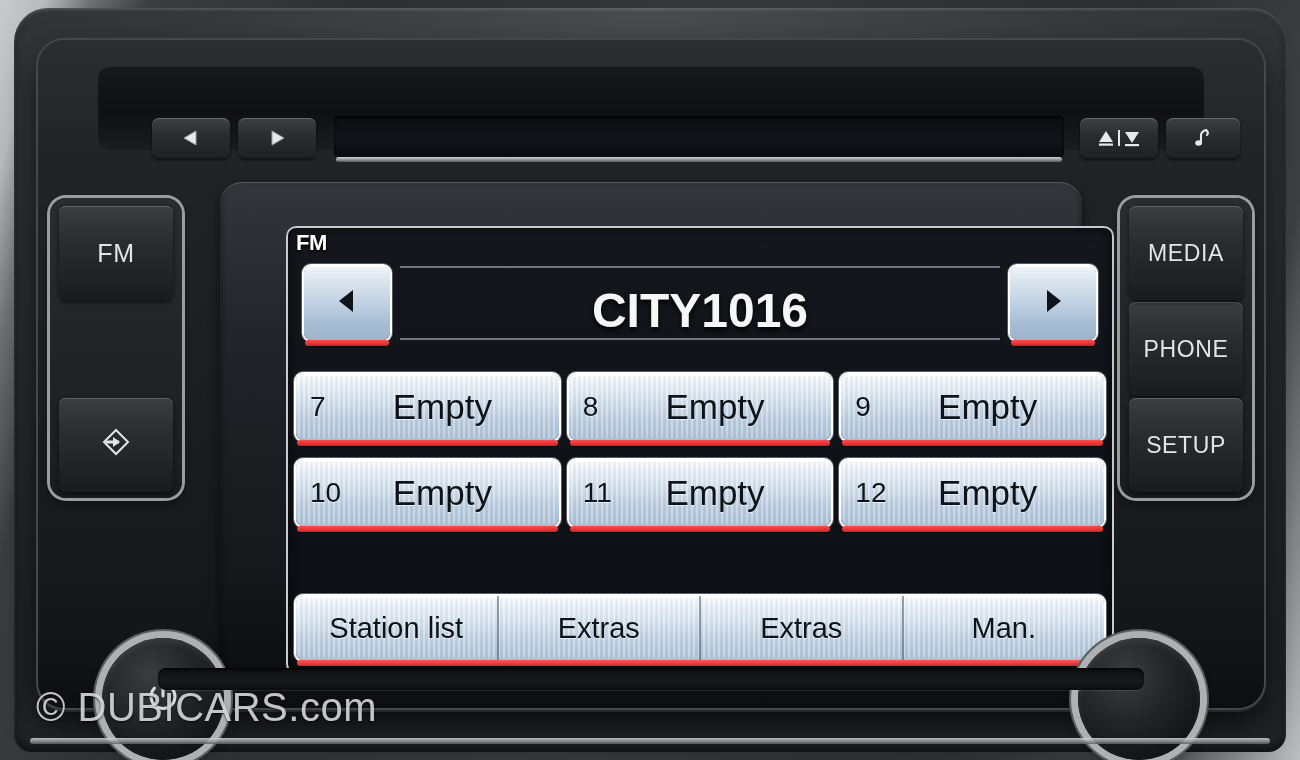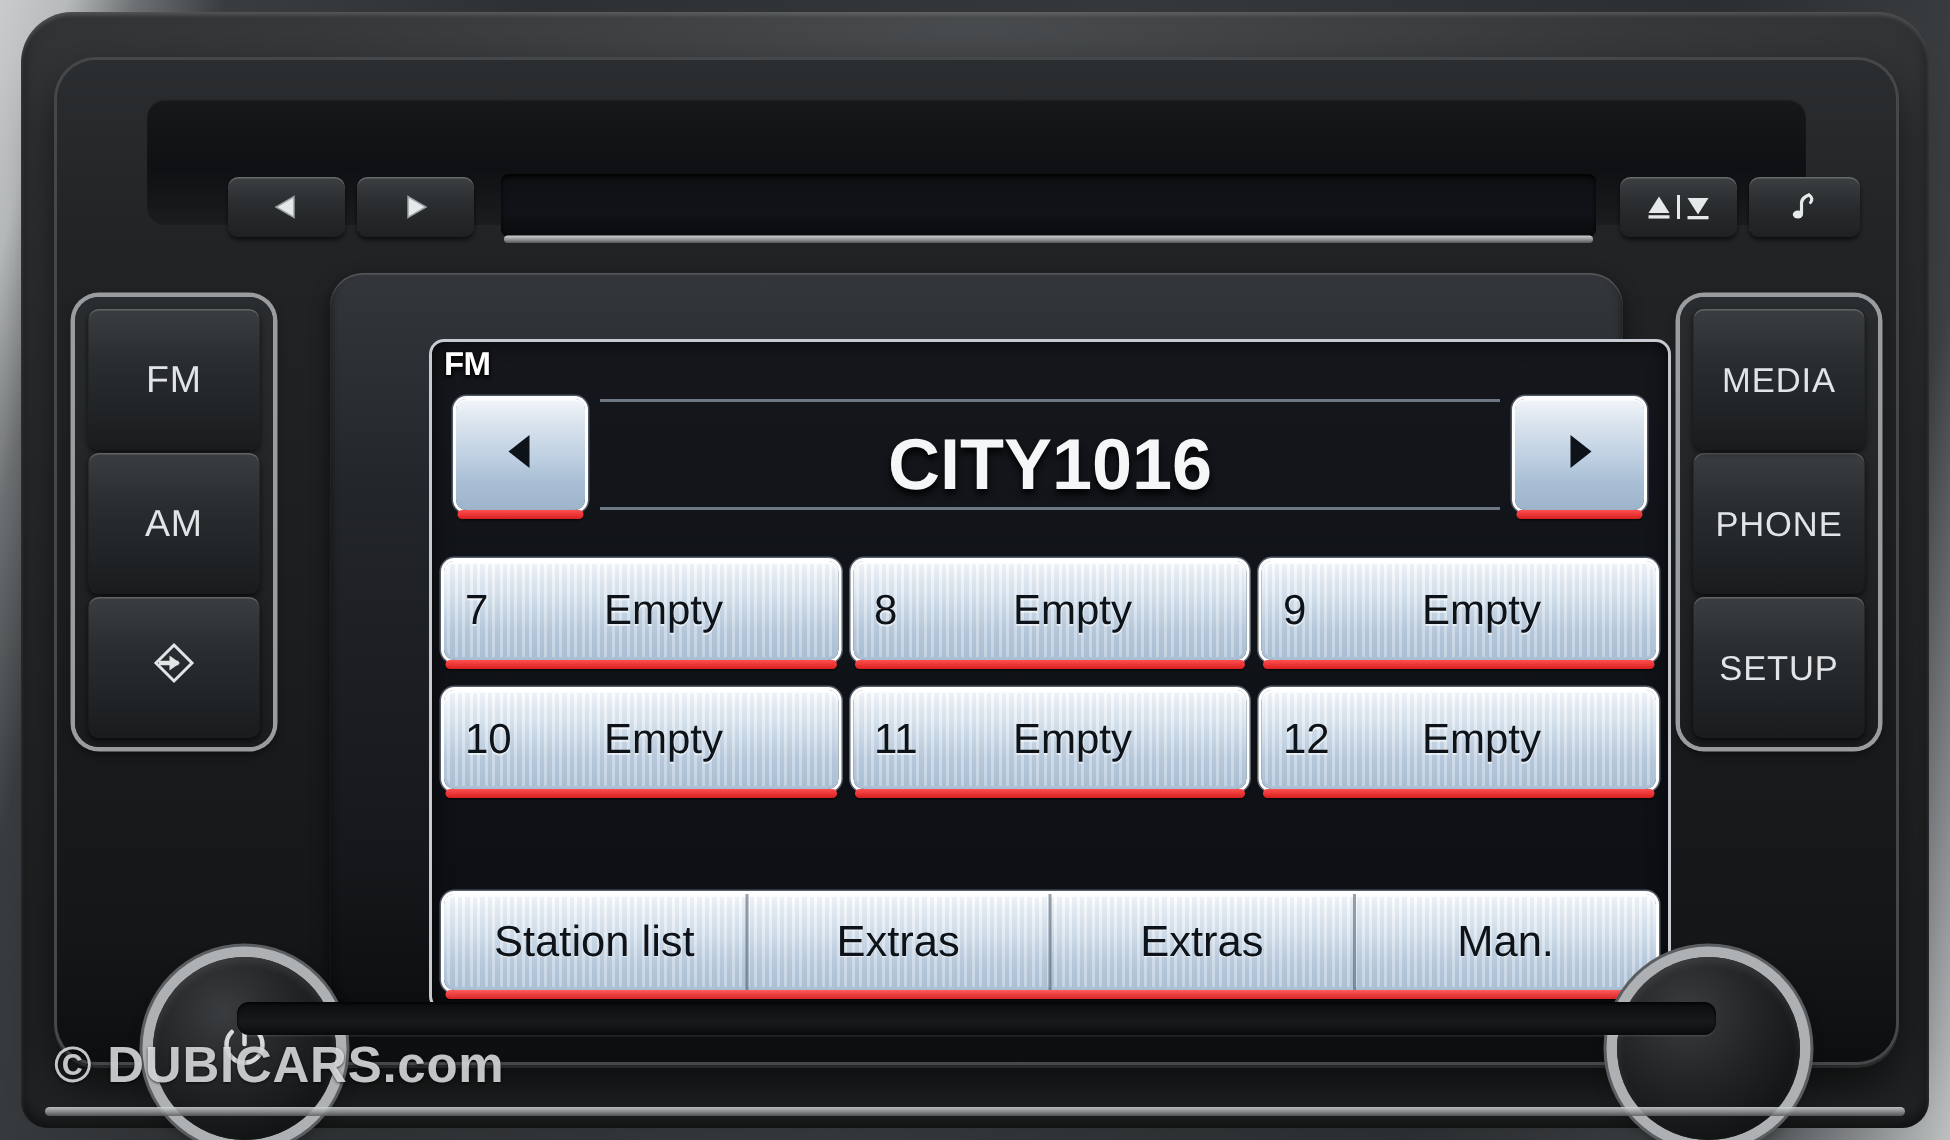--- a/index.html
+++ b/index.html
@@ -240,21 +240,21 @@
     width: 66px;
     font-size: 28px;
     color: #0d1318;
     text-shadow: 0 1px 0 rgba(255,255,255,.6);
   }
   .preset-label {
     position: relative; z-index: 2;
     flex: 1;
     text-align: center;
     padding-right: 36px;
-    font-size: 28px;
+    font-size: 35px;
     color: #0d1318;
     text-shadow: 0 1px 0 rgba(255,255,255,.6);
   }
 
   
   .tabbar {
     position: absolute;
     left: 10px; bottom: 14px;
     width: 808px; height: 64px;
     display: flex;
@@ -359,22 +359,22 @@
     width: 1240px; height: 6px;
     border-radius: 3px;
     background: linear-gradient(180deg, #d6d9da 0%, #9b9e9f 50%, #5a5c5d 100%);
     opacity: .85;
   }
 
   
   .watermark {
     position: absolute;
     left: 36px; bottom: 26px;
-    font-size: 34px;
-    font-weight: 700;
+    font-size: 40px;
+    font-weight: 400;
     color: rgba(236,238,240,.82);
     letter-spacing: .5px;
     text-shadow: 0 1px 2px rgba(0,0,0,.7);
     white-space: nowrap;
   }
 </style>
 </head>
 <body>
 
 <div id="stage">
@@ -424,23 +424,20 @@
           <ellipse cx="6.6" cy="16" rx="3.4" ry="2.7" fill="#e6e9ea"></ellipse>
           <path d="M14 3 C16.2 4.4 16.4 6.6 15 8" stroke="#e6e9ea" stroke-width="2.1" fill="none" stroke-linecap="round"></path>
         </svg>
       </span>
     </div>
 
     <div class="side-cluster side-left">
       <div class="hardkey hk-1">
         <span>FM</span>
       </div>
-      <div class="hardkey hk-2">
-        <span>AM</span>
-      </div>
       <div class="hardkey hk-3">
         <span>
           <svg width="38" height="38" viewBox="0 0 38 38">
             <polygon points="19,7 31,19 19,31 7,19" fill="none" stroke="#e2e5e7" stroke-width="2"></polygon>
             <line x1="9" y1="19" x2="22" y2="19" stroke="#e2e5e7" stroke-width="3"></line>
             <polygon points="16,14 23,19 16,24" fill="#e2e5e7"></polygon>
           </svg>
         </span>
       </div>
     </div>

